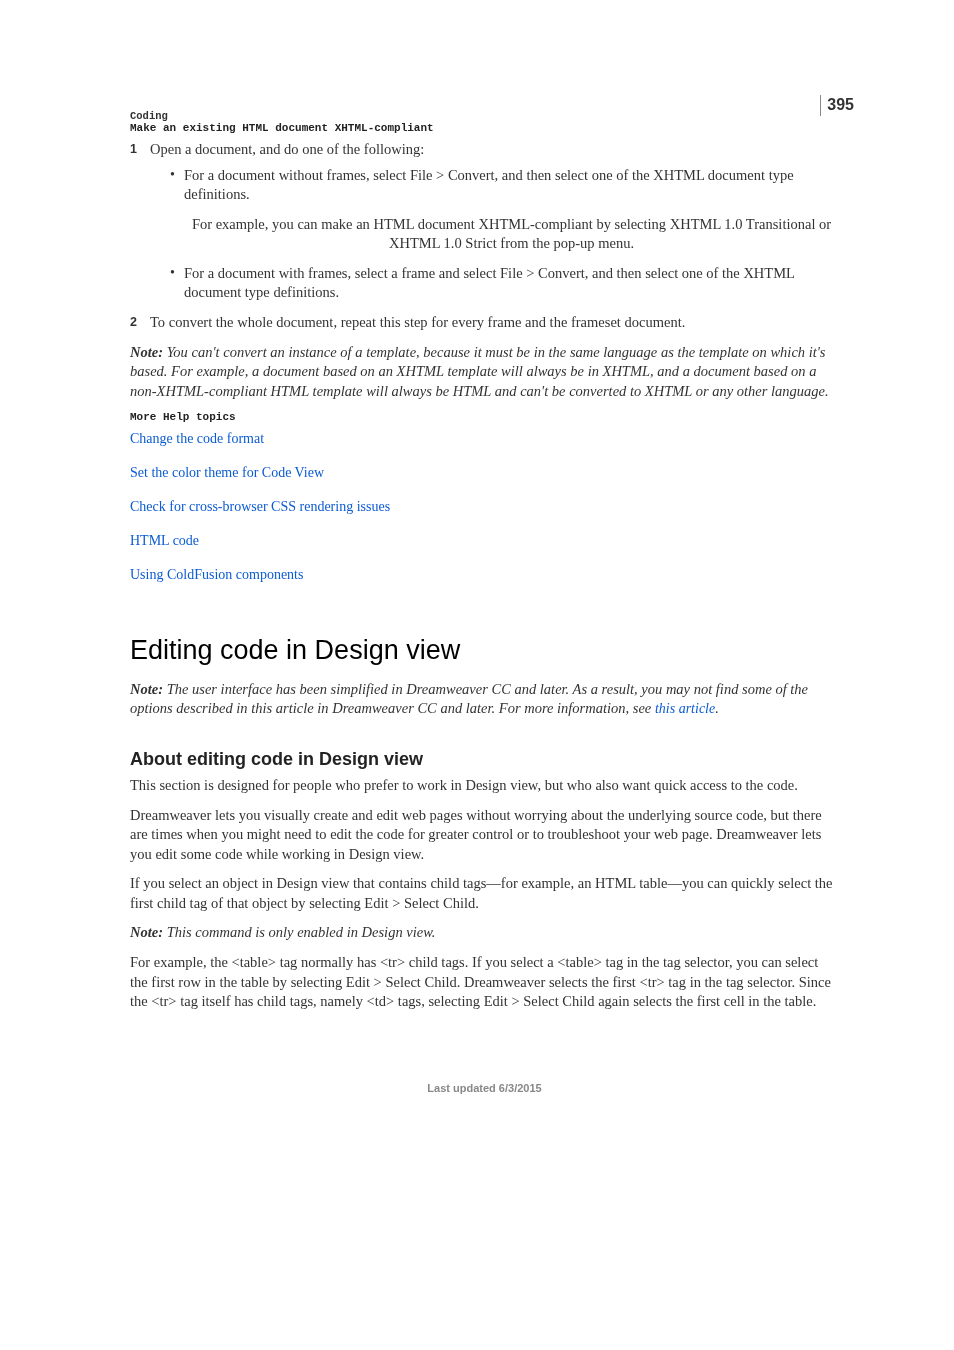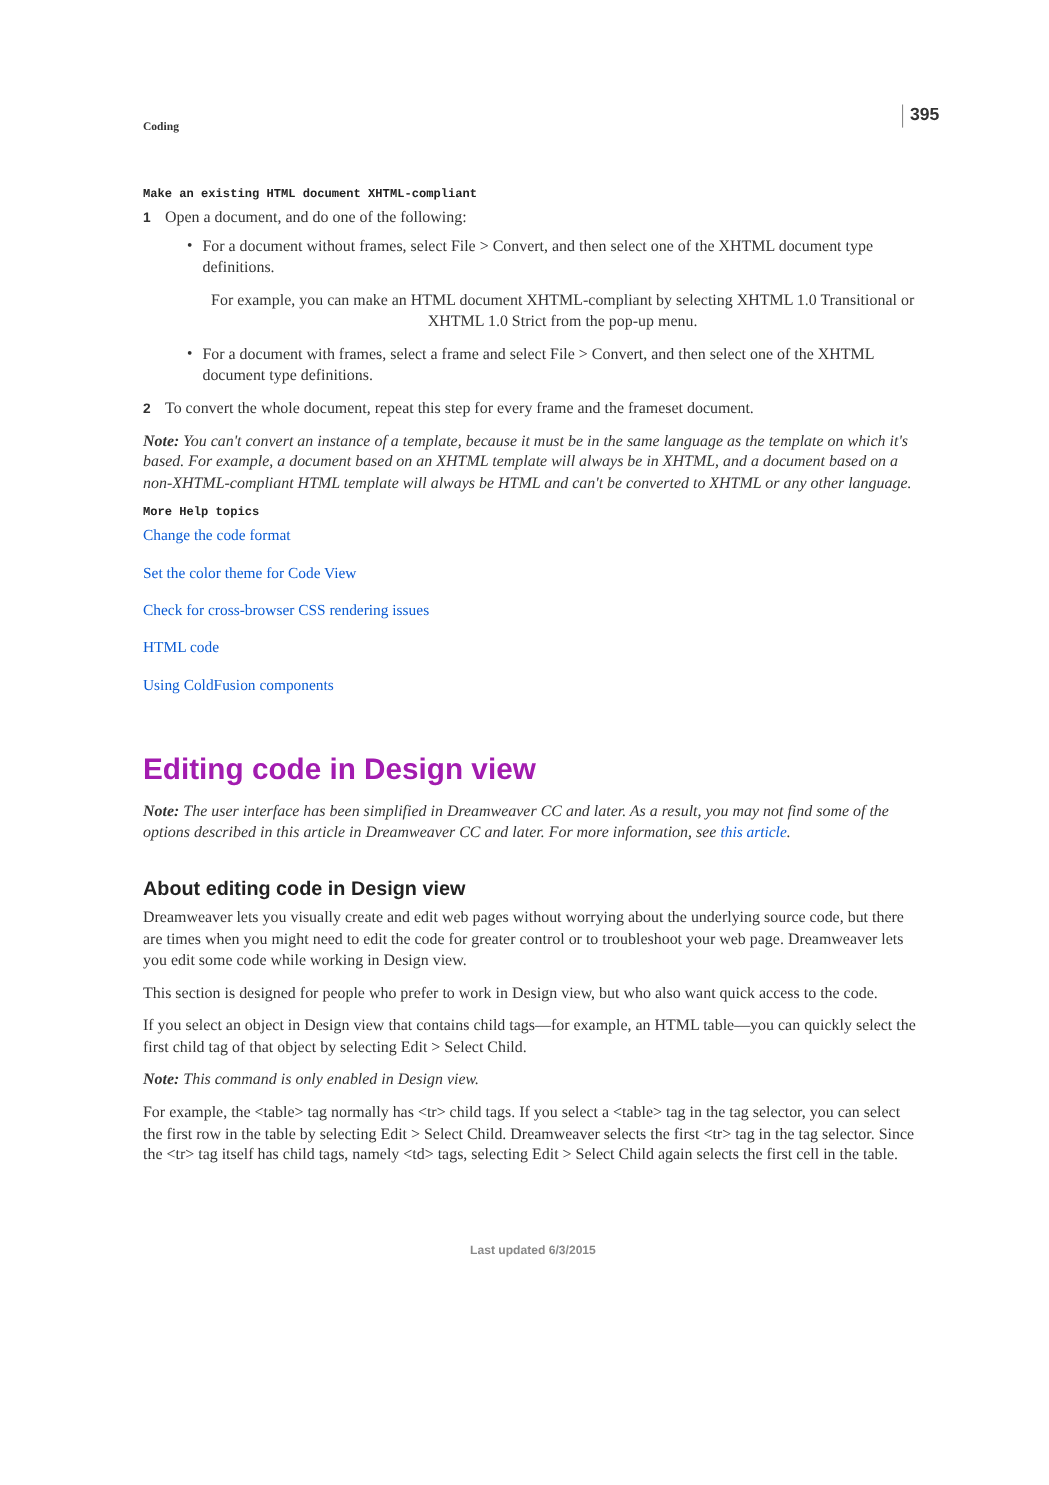--- a/index.html
+++ b/index.html
@@ -20,45 +20,44 @@
     right: 100px;
     font-family: "Myriad Pro", "Helvetica Neue", Arial, sans-serif;
     font-size: 16px;
     font-weight: bold;
     border-left: 1.5px solid #888;
     padding-left: 6px;
     line-height: 1.3;
     color: #333;
   }
   .runhead {
-    font-family: Liberation Serif, serif;
+    font-family: Liberation Mono, monospace;
     font-size: 10.5px;
     font-weight: bold;
     color: #333;
-    margin-bottom: 50px;
   }
   .h3 {
     font-family: Liberation Mono, monospace;
     font-size: 11px;
     font-weight: bold;
     color: #222;
     margin: 0 0 6px 0;
   }
   .h2 {
     font-family: "Myriad Pro", "Helvetica Neue", Arial, sans-serif;
     font-size: 18px;
     font-weight: bold;
     color: #222;
     margin: 30px 0 6px 0;
   }
   .h1 {
     font-family: "Myriad Pro", "Helvetica Neue", Arial, sans-serif;
     font-size: 27px;
-    font-weight: bold;
-    color: #a21caf;
+    font-weight: normal;
+    color: #000000;
     margin: 50px 0 14px 0;
   }
   p {
     font-size: 14.5px;
     line-height: 1.35;
     margin: 0 0 10px 0;
     color: #333;
   }
   ol.steps {
     list-style: none;
@@ -164,21 +163,21 @@
     <p><a class="link" href="#">Set the color theme for Code View</a></p>
     <p><a class="link" href="#">Check for cross-browser CSS rendering issues</a></p>
     <p><a class="link" href="#">HTML code</a></p>
     <p><a class="link" href="#">Using ColdFusion components</a></p>
   </div>
 
   <div class="h1">Editing code in Design view</div>
   <p class="note"><span class="label">Note: </span><span>The user interface has been simplified in Dreamweaver CC and later. As a result, you may not find some of the options described in this article in Dreamweaver CC and later. For more information, see </span><a class="link" href="#" style="">this article</a><span>.</span></p>
 
   <div class="h2">About editing code in Design view</div>
+  <p>This section is designed for people who prefer to work in Design view, but who also want quick access to the code.</p>
   <p>Dreamweaver lets you visually create and edit web pages without worrying about the underlying source code, but there are times when you might need to edit the code for greater control or to troubleshoot your web page. Dreamweaver lets you edit some code while working in Design view.</p>
-  <p>This section is designed for people who prefer to work in Design view, but who also want quick access to the code.</p>
 
   <p>If you select an object in Design view that contains child tags—for example, an HTML table—you can quickly select the first child tag of that object by selecting Edit &gt; Select Child.</p>
   <p class="note"><span class="label">Note: </span><span>This command is only enabled in Design view.</span></p>
   <p>For example, the &lt;table&gt; tag normally has &lt;tr&gt; child tags. If you select a &lt;table&gt; tag in the tag selector, you can select the first row in the table by selecting Edit &gt; Select Child. Dreamweaver selects the first &lt;tr&gt; tag in the tag selector. Since the &lt;tr&gt; tag itself has child tags, namely &lt;td&gt; tags, selecting Edit &gt; Select Child again selects the first cell in the table.</p>
 
   <div class="footer">Last updated 6/3/2015</div>
 </div>
 
 </body></html>

